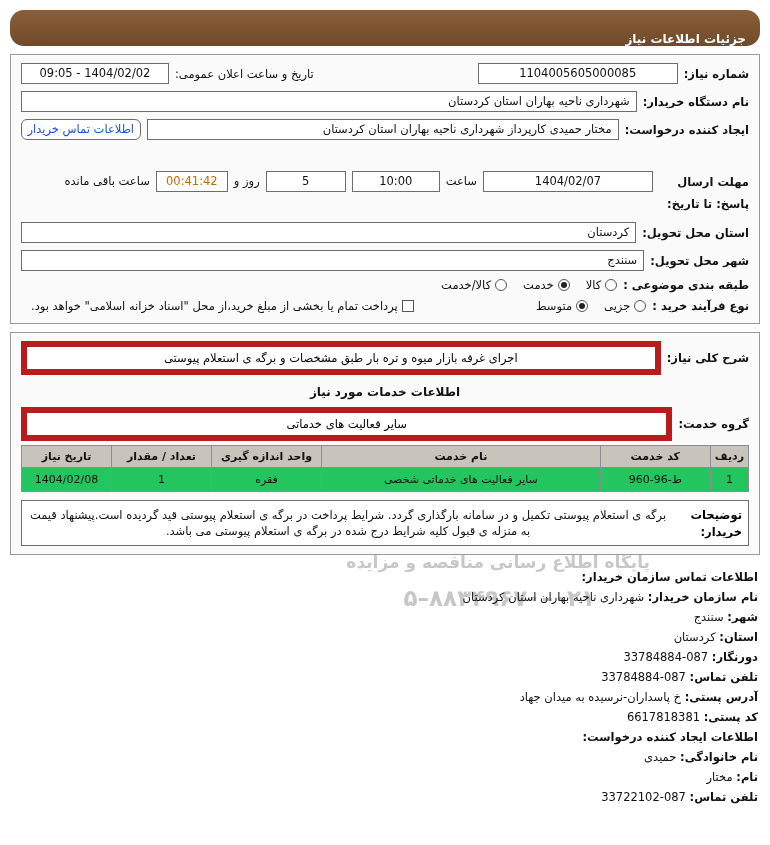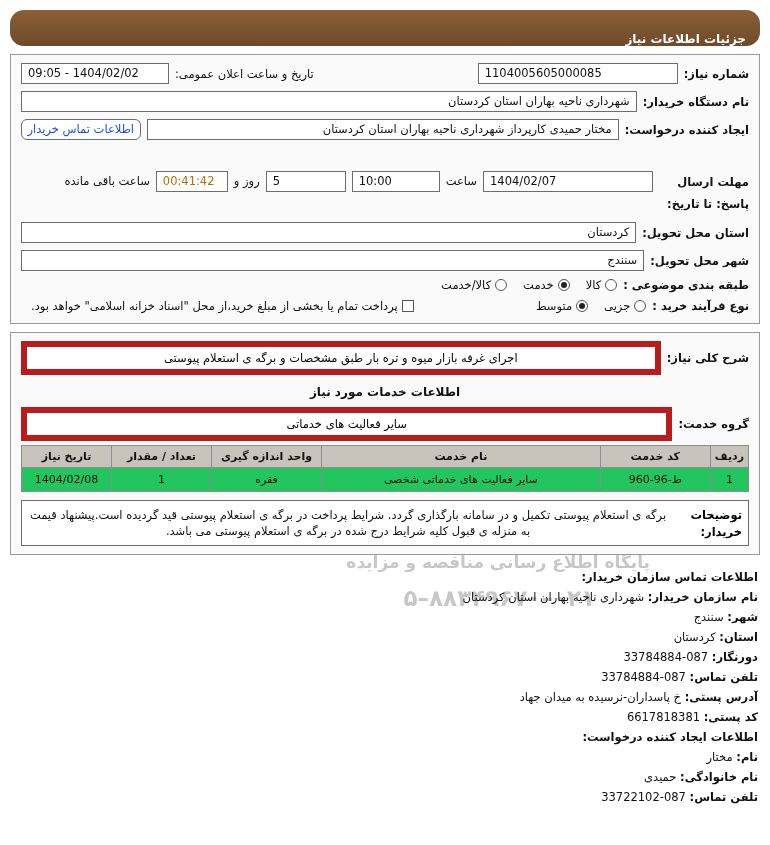--- a/index.html
+++ b/index.html
@@ -55,21 +55,21 @@
   }
   .lbl.normal { font-weight: normal; }
   .field {
     background: #ffffff;
     border: 1px solid #6d6d6d;
     height: 21px;
     line-height: 19px;
     font-size: 11.5px;
     color: #111;
     padding: 0 6px;
-    text-align: left;
+    text-align: center;
     white-space: nowrap;
     overflow: hidden;
   }
   .field.right { text-align: right; }
   .field.link { color: #1b4fd8; border-radius: 6px; }
   .grow { flex: 1 1 auto; }
   .spacer { flex: 1 1 auto; }
 
   
   .radio {
@@ -377,26 +377,26 @@
     <div class="ln">
       <b>آدرس پستی:</b>
       <span>خ پاسداران-نرسیده به میدان جهاد</span>
     </div>
     <div class="ln">
       <b>کد پستی:</b>
       <span>6617818381</span>
     </div>
     <div class="head ln">اطلاعات ایجاد کننده درخواست:</div>
     <div class="ln">
+      <b>نام خانوادگی:</b>
+      <span>حمیدی</span>
+    </div>
+    <div class="ln">
       <b>نام:</b>
       <span>مختار</span>
     </div>
     <div class="ln">
-      <b>نام خانوادگی:</b>
-      <span>حمیدی</span>
-    </div>
-    <div class="ln">
       <b>تلفن تماس:</b>
       <span>087-33722102</span>
     </div>
   </div>
 
 </div>
 
 </body></html>

